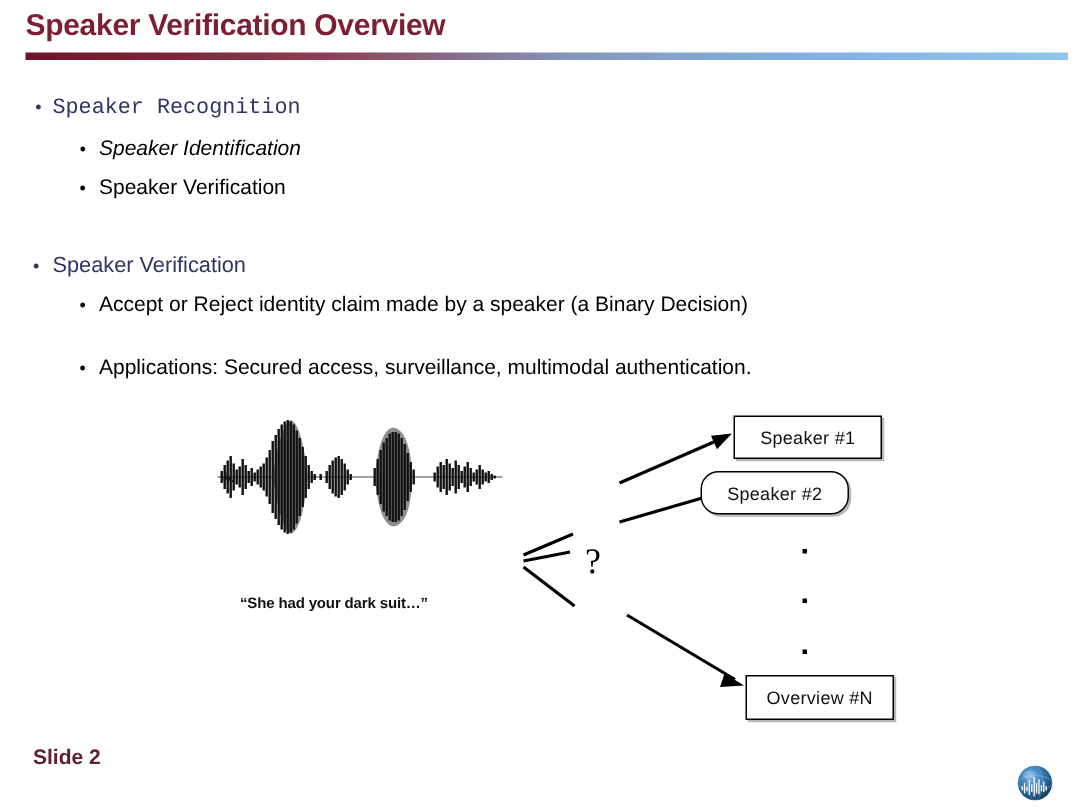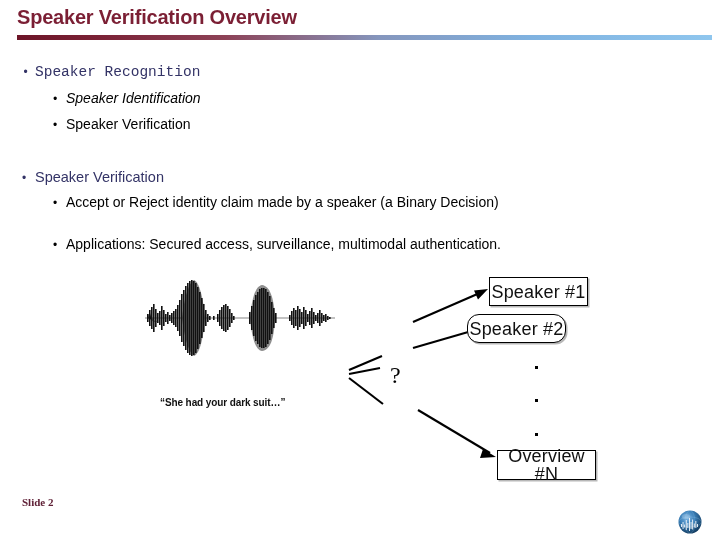--- a/index.html
+++ b/index.html
@@ -73,21 +73,21 @@
     width: 720px;
     height: 240px;
   }
   #diagram svg { display: block; }
 
   .spk-box {
     position: absolute;
     border: 1.5px solid #000000;
     background: #ffffff;
     box-shadow: 1.5px 1.5px 0 0 #b8b8b8;
-    font-size: 18px;
+    font-size: 12px;
     color: #111111;
     text-align: center;
     line-height: 1;
     display: flex;
     align-items: center;
     justify-content: center;
     letter-spacing: 0.2px;
   }
   #box-1 { left: 489px; top: 277px; width: 97px; height: 27px; }
   #box-2 { left: 467px; top: 314px; width: 97px; height: 27px; border-radius: 12px; }
@@ -121,24 +121,23 @@
   }
   #ed1 { left: 535px; top: 366px; }
   #ed2 { left: 535px; top: 399px; }
   #ed3 { left: 535px; top: 433px; }
 
   
   #slide-number {
     position: absolute;
     left: 22px;
     top: 496px;
-    font-size: 11px;
+    font-size: 14px;
     font-weight: bold;
     color: #5f2036;
-    font-family: Liberation Serif, serif;
   }
   #logo {
     position: absolute;
     left: 676px;
     top: 508px;
     width: 28px;
     height: 28px;
   }
 </style>
 </head>

